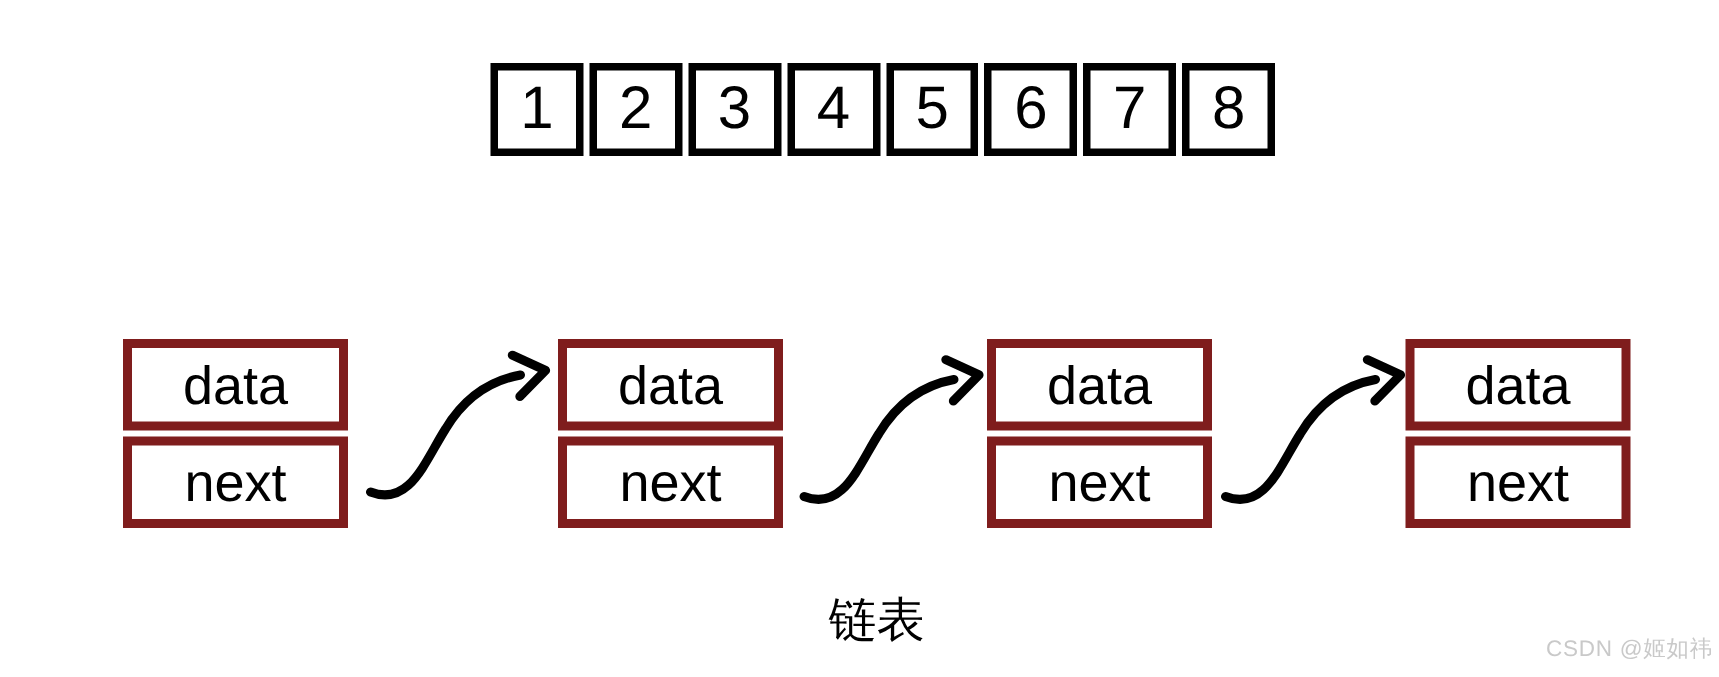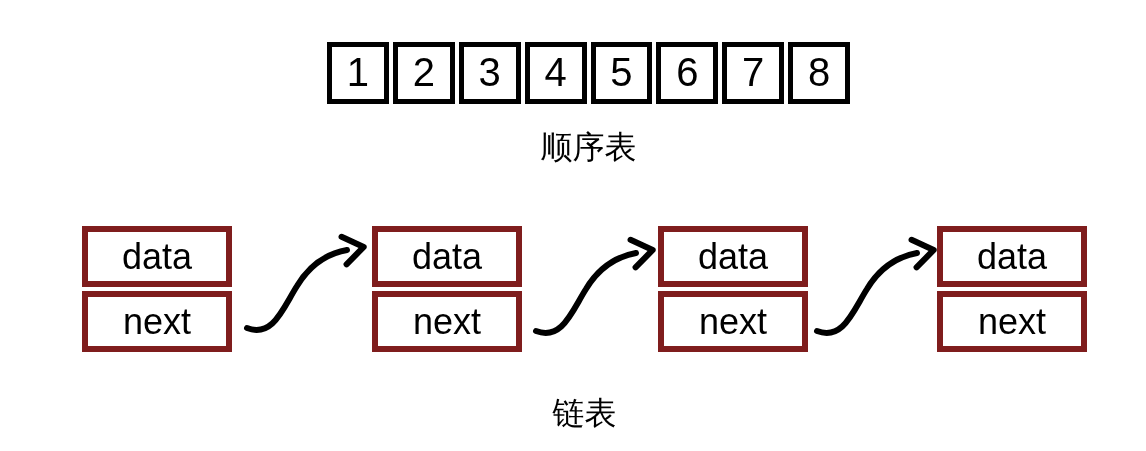--- a/index.html
+++ b/index.html
@@ -55,21 +55,20 @@
   <div class="array">
     <div class="array-cell">1</div>
     <div class="array-cell">2</div>
     <div class="array-cell">3</div>
     <div class="array-cell">4</div>
     <div class="array-cell">5</div>
     <div class="array-cell">6</div>
     <div class="array-cell">7</div>
     <div class="array-cell">8</div>
   </div>
-  <div class="array-label">顺序表</div>
 
   <div class="node n1">
     <div class="field data">data</div>
     <div class="field next">next</div>
   </div>
   <div class="node n2">
     <div class="field data">data</div>
     <div class="field next">next</div>
   </div>
   <div class="node n3">
@@ -87,13 +86,14 @@
         <path d="M4,5 L24,19 L4,33" fill="none" stroke="#000" stroke-width="6" stroke-linecap="round" stroke-linejoin="round"></path>
       </marker>
     </defs>
     <path class="arrow-path" marker-end="url(#ah)" transform="translate(247,328)" d="M 0 0 C 26 10, 36 -20, 50 -42 C 62 -62, 78 -74, 100 -78"></path>
     <path class="arrow-path" marker-end="url(#ah)" transform="translate(536,331)" d="M 0 0 C 26 10, 36 -20, 50 -42 C 62 -62, 78 -74, 100 -78"></path>
     <path class="arrow-path" marker-end="url(#ah)" transform="translate(817,331)" d="M 0 0 C 26 10, 36 -20, 50 -42 C 62 -62, 78 -74, 100 -78"></path>
   </svg>
 
   <div class="list-label">链表</div>
 
+  <div class="watermark" style="color: rgb(201, 201, 201);">CSDN @姬如祎</div>
 </div>
 
 </body></html>

